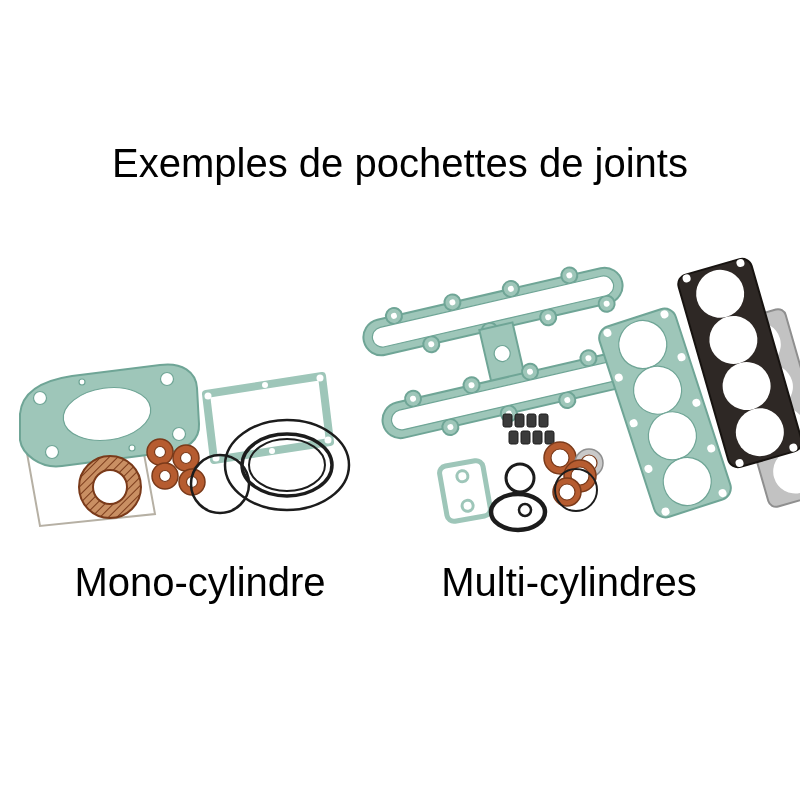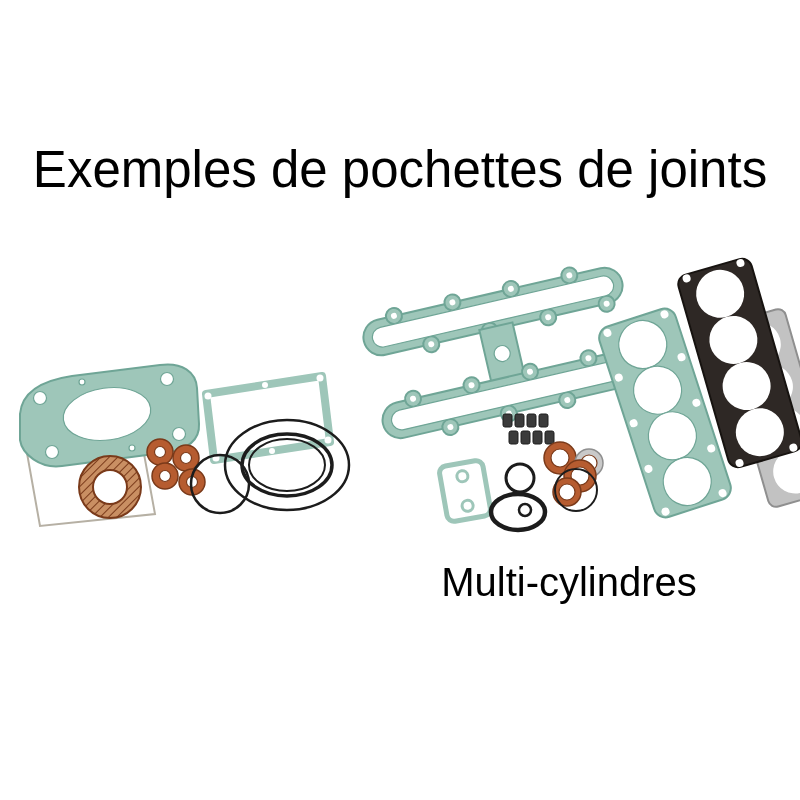--- a/index.html
+++ b/index.html
@@ -18,21 +18,21 @@
   body{
     width:800px;height:800px;
     background:var(--background,#fff);
     font-family:"Liberation Sans", sans-serif;
     overflow:hidden;
   }
   .page{position:relative;width:800px;height:800px;background:var(--background,#fff);overflow:hidden;}
   .title{
     position:absolute;top:138px;left:0;width:800px;
     text-align:center;color:var(--text,#000);
-    font-size:51px;line-height:1.25;font-weight:400;
+    font-size:40px;line-height:1.25;font-weight:400;
   }
   .caption{
     position:absolute;top:560px;width:400px;
     text-align:center;color:var(--text,#000);
     font-size:40px;font-weight:400;
   }
   .caption.mono{left:0;}
   .caption.multi{left:369px;}
   .illus{position:absolute;}
   
@@ -230,15 +230,16 @@
     </g>
 
     <circle class="black-ring" cx="231" cy="242" r="21" stroke-width="2"></circle>
 
     <g>
       <ellipse class="black-ring" cx="173" cy="264" rx="27" ry="18" stroke-width="4.5"></ellipse>
       <circle class="black-ring" cx="180" cy="262" r="6" stroke-width="2.5"></circle>
     </g>
   </svg>
 
+  <div class="caption mono">Mono-cylindre</div>
   <div class="caption multi">Multi-cylindres</div>
 
 </div>
 
 </body></html>

